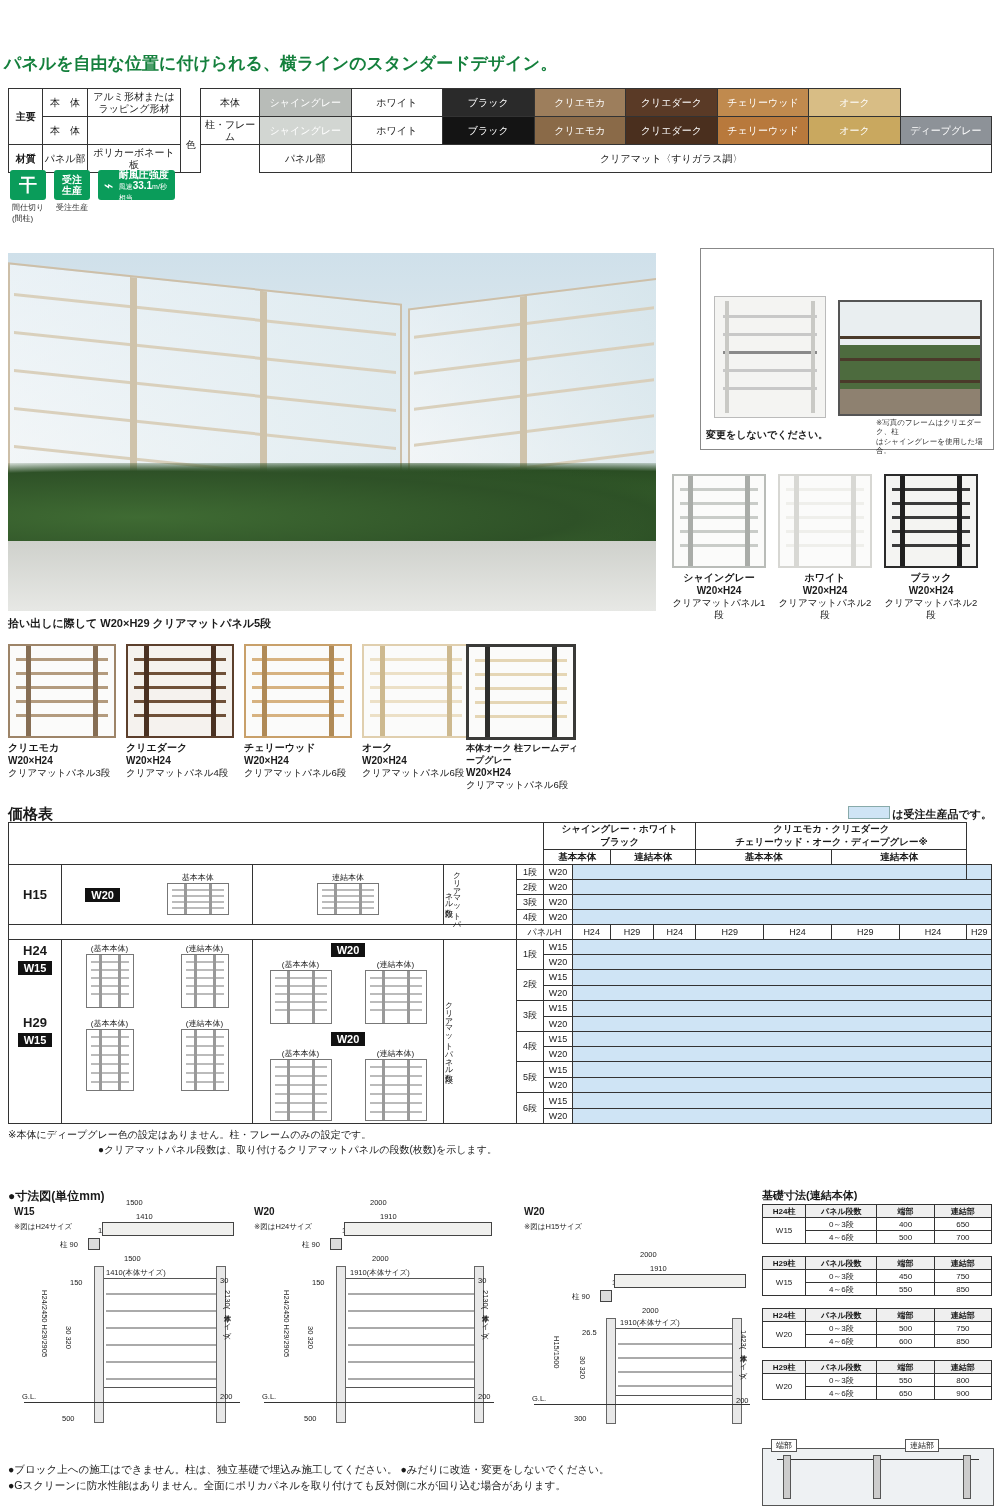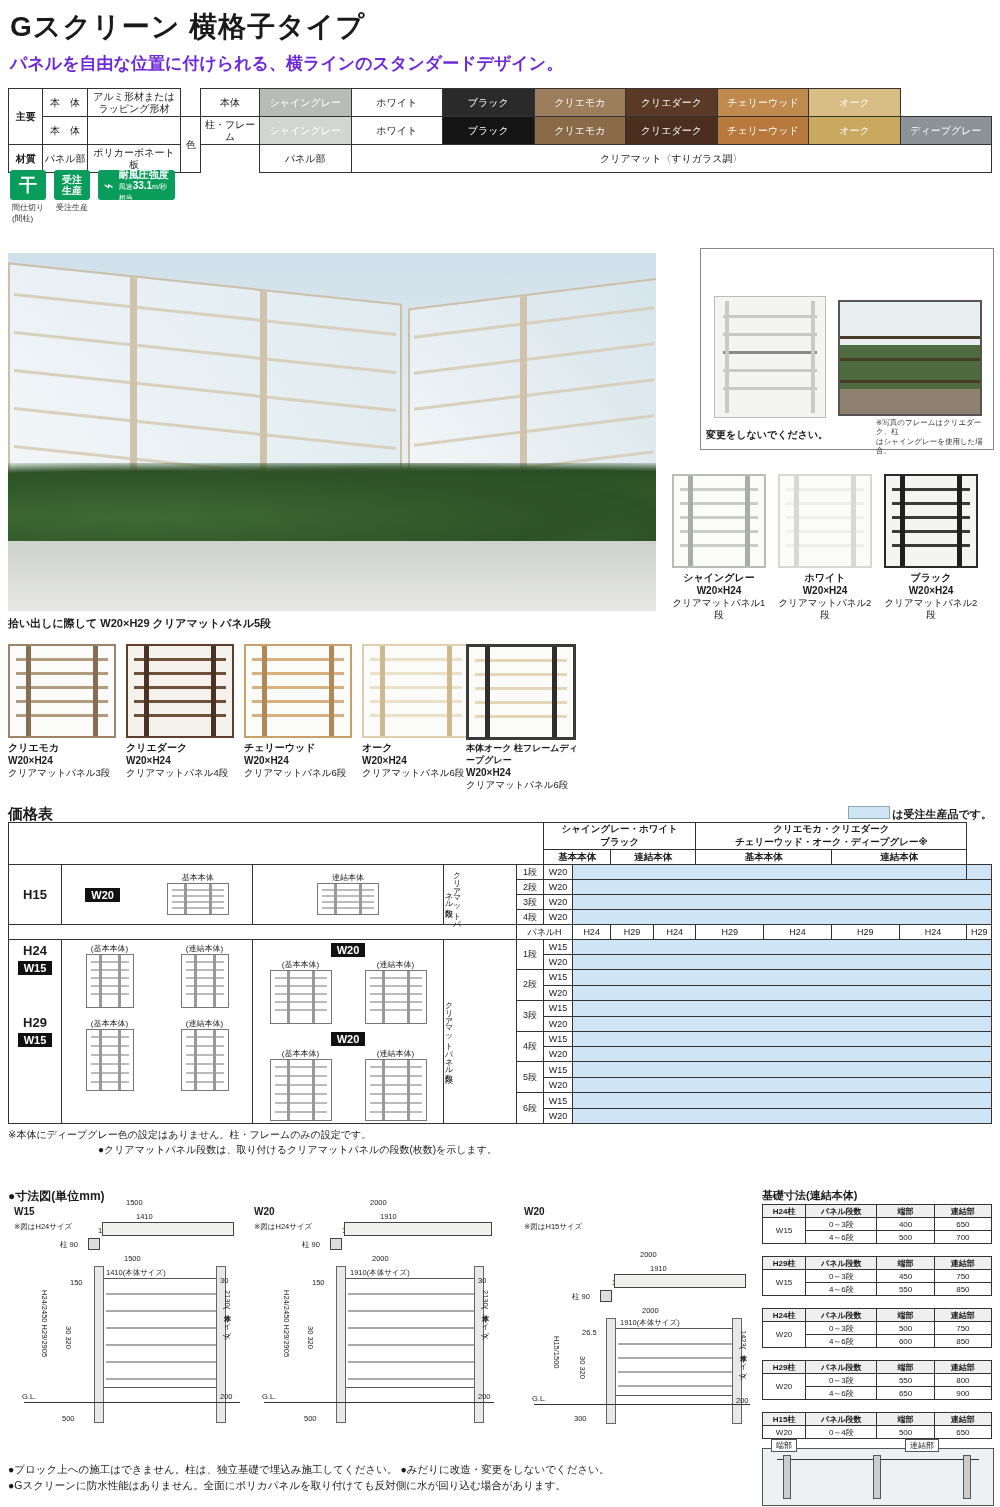--- a/index.html
+++ b/index.html
@@ -8,21 +8,21 @@
     font-family:"Liberation Sans","DejaVu Sans",sans-serif;
     color:#1a1a1a;position:relative;overflow:hidden;
   }
   .page{position:relative;width:1000px;height:1507px;}
 
   
   .title{
     position:absolute;left:10px;top:8px;font-size:28px;font-weight:bold;letter-spacing:1px;
   }
   .subtitle{
-    position:absolute;left:10px;top:52px;font-size:17px;font-weight:bold;color:#6d28d9;
+    position:absolute;left:4px;top:52px;font-size:17px;font-weight:bold;color:#15803d;
     letter-spacing:0px;
     text-align:right;
   }
 
   
   .spec{position:absolute;left:8px;top:88px;width:984px;border-collapse:collapse;font-size:10px;}
   .spec td{border:1px solid #333;text-align:center;padding:2px 1px;height:15px;line-height:1.15;}
   .spec .lbl{background:#fff;font-weight:bold;width:34px;font-size:10px;}
   .sw{color:#fff;font-weight:normal;}
 
@@ -116,21 +116,20 @@
   .cautionbar{position:absolute;left:8px;top:1440px;width:510px;height:16px;border:2px solid #d22;}
   .cautionbar .t{color:#d22;font-weight:bold;font-size:12px;text-align:center;line-height:14px;letter-spacing:4px;}
   .cautiontxt{position:absolute;left:8px;top:1462px;width:984px;font-size:10.5px;line-height:1.5;}
   .dia{position:absolute;left:762px;top:1430px;width:230px;height:70px;border:1px solid #555;background:#eef1f3;}
 </style>
 </head>
 <body>
 
 <div class="page">
 
-  <div class="title">Gスクリーン 横格子タイプ</div>
   <div class="subtitle">パネルを自由な位置に付けられる、横ラインのスタンダードデザイン。</div>
 
   <table class="spec">
     <tbody>
         <tr>
       <td class="lbl" rowspan="2">主要</td>
       <td style="width:44px">本　体</td>
       <td style="width:100px">アルミ形材または<br>ラッピング形材</td>
       <td style="width:18px;border:none"></td>
       <td style="width:60px">本体</td>
@@ -717,36 +716,20 @@
         <td>800</td>
         </tr>
     <tr>
           <td>4～6段</td>
         <td>650</td>
         <td>900</td>
         </tr>
   </tbody>
     </table>
 
-  <table class="fdt" style="left:762px;top:1412px">
-    <tbody>
-        <tr>
-          <td class="h" style="width:42px">H15柱</td>
-        <td class="h" style="width:70px">パネル段数</td>
-        <td class="h" style="width:56px">端部</td>
-        <td class="h" style="width:56px">連結部</td>
-        </tr>
-    <tr>
-          <td>W20</td>
-        <td>0～4段</td>
-        <td>500</td>
-        <td>650</td>
-        </tr>
-  </tbody>
-    </table>
 
   <div class="dia" style="top:1448px;height:56px">
     <div style="position:absolute;left:8px;top:-10px;background:#fff;border:1px solid #555;font-size:8px;padding:0 4px">端部</div>
     <div style="position:absolute;left:142px;top:-10px;background:#fff;border:1px solid #555;font-size:8px;padding:0 4px">連結部</div>
     <div style="position:absolute;left:14px;top:10px;right:14px;height:1px;background:#333"></div>
     <div style="position:absolute;left:20px;top:6px;width:6px;bottom:6px;background:#ccc;border:1px solid #555"></div>
     <div style="position:absolute;left:110px;top:6px;width:6px;bottom:6px;background:#ccc;border:1px solid #555"></div>
     <div style="position:absolute;left:200px;top:6px;width:6px;bottom:6px;background:#ccc;border:1px solid #555"></div>
   </div>
 

